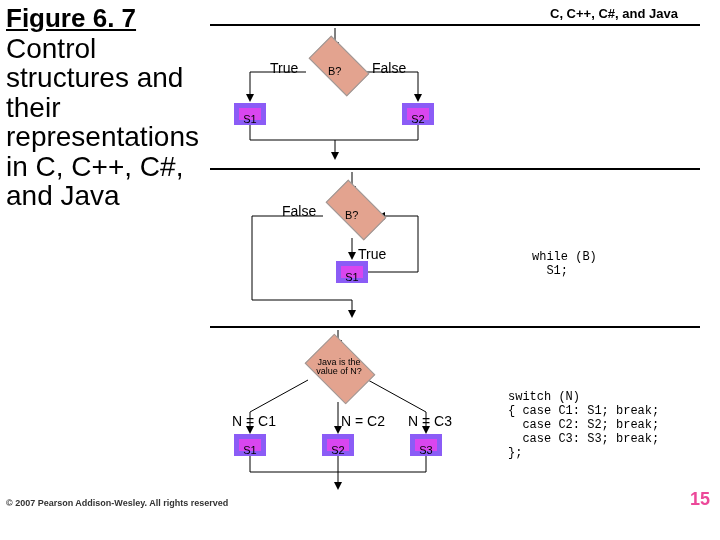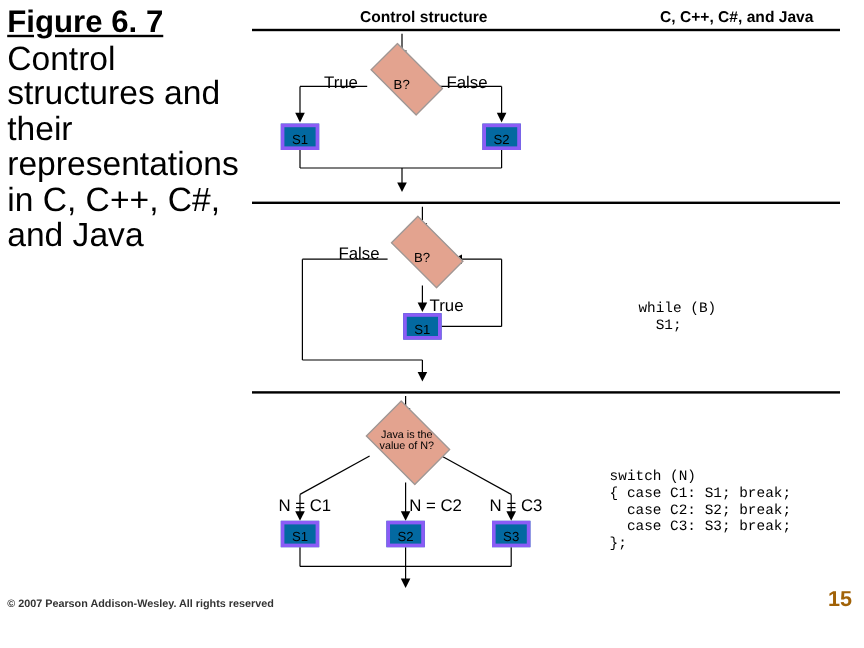--- a/index.html
+++ b/index.html
@@ -8,21 +8,21 @@
     height: 540px;
     background: #ffffff;
     font-family: Arial, Helvetica, sans-serif;
     position: relative;
     overflow: hidden;
   }
   .page { position: relative; width: 720px; height: 520px; }
   .figtitle { position: absolute; left: 6px; top: 3px; font-size: 26px; font-weight: bold; text-decoration: underline; }
   .caption { position: absolute; left: 6px; top: 34px; width: 190px; font-size: 28px; line-height: 1.05; }
   .copyright { position: absolute; left: 6px; bottom: 12px; font-size: 9px; font-weight: bold; color: #333; }
-  .pagenum { position: absolute; right: 10px; bottom: 10px; font-size: 18px; font-weight: bold; color: #a16207; }
+  .pagenum { position: absolute; right: 10px; bottom: 10px; font-size: 18px; font-weight: bold; color: #ec4899; }
 
   .colhead-left { position: absolute; top: 6px; left: 300px; font-size: 13px; font-weight: bold; }
   .colhead-right { position: absolute; top: 6px; left: 550px; font-size: 13px; font-weight: bold; }
 
   .hr { position: absolute; left: 210px; height: 2px; background: #000; width: 490px; }
 
   .diamond {
     position: absolute;
     width: 54px; height: 32px;
     background: #e3a38f;
@@ -36,22 +36,22 @@
     border: 1px solid #999;
     transform: rotate(45deg);
   }
   .diamond-label {
     position: absolute;
     font-size: 11px;
     text-align: center;
   }
   .rect {
     position: absolute;
-    background: #0369a1;
-    border: 3px solid #8b5cf6;
+    background: #d946ef;
+    border: 5px solid #8b5cf6;
     font-size: 11px;
     text-align: center;
     line-height: 22px;
     height: 22px;
     width: 32px;
   }
   .lbl { position: absolute; font-size: 14px; }
   .code {
     position: absolute;
     font-family: "Courier New", monospace;
@@ -65,21 +65,20 @@
 </style>
 </head>
 <body>
 
 <div class="page">
   <div class="figtitle">Figure 6. 7</div>
   <div class="caption">Control structures and their representations in C, C++, C#, and Java</div>
   <div class="copyright">© 2007 Pearson Addison-Wesley. All rights reserved</div>
   <div class="pagenum">15</div>
 
-  <div class="colhead-left">Control structure</div>
   <div class="colhead-right">C, C++, C#, and Java</div>
 
   <div class="hr" style="top:24px;"></div>
 
   <svg class="wires" width="720" height="180" style="top:28px;">
     <line class="wire" x1="335" y1="0" x2="335" y2="18"></line>
     <polygon class="arrowhead" points="335,22 331,14 339,14"></polygon>
     <line class="wire" x1="306" y1="44" x2="250" y2="44"></line>
     <line class="wire" x1="250" y1="44" x2="250" y2="70"></line>
     <polygon class="arrowhead" points="250,74 246,66 254,66"></polygon>

